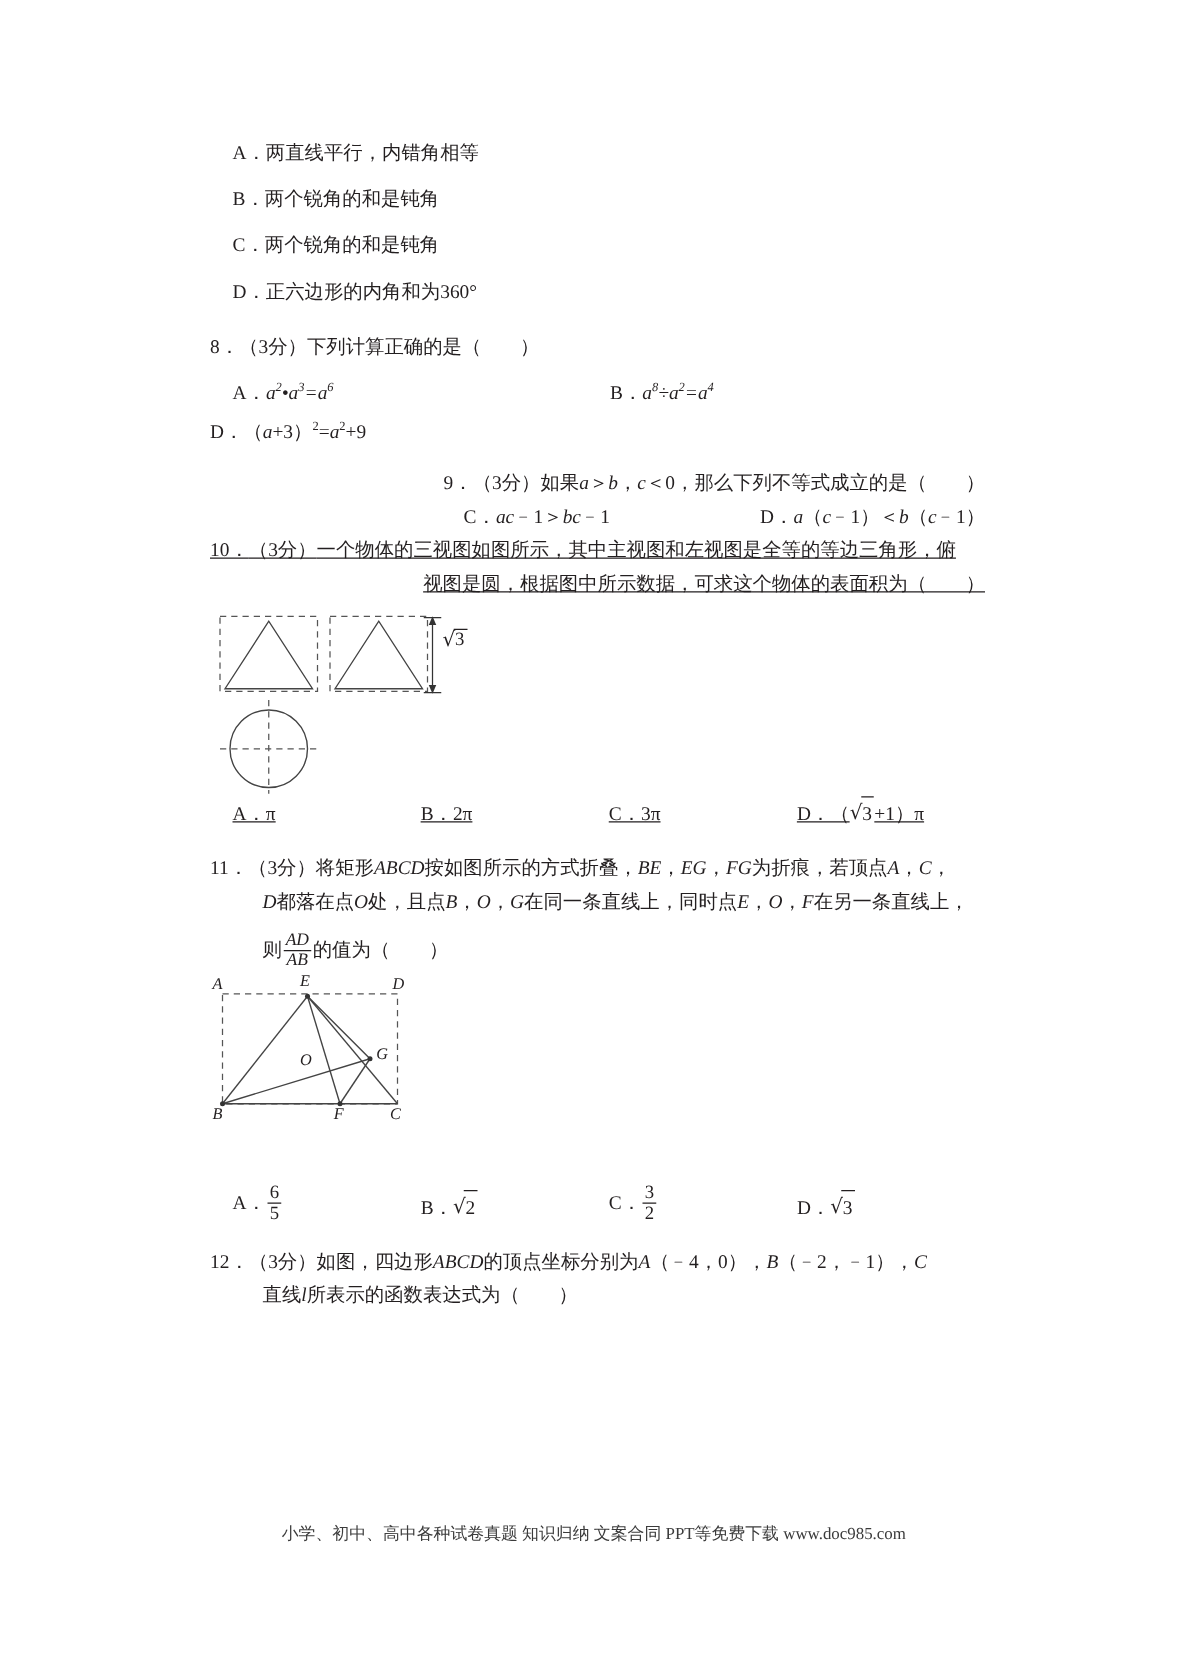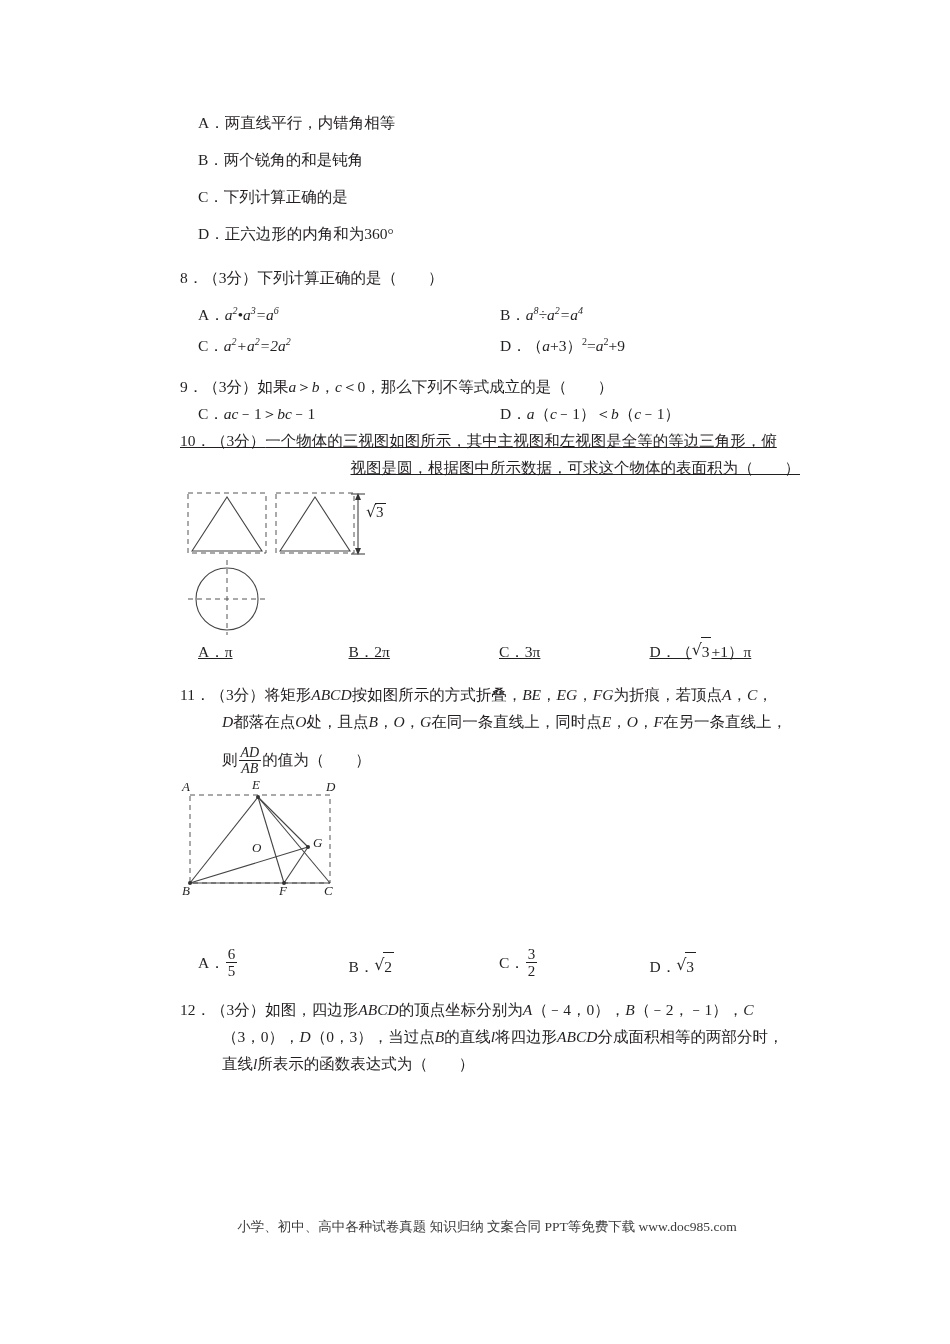--- a/index.html
+++ b/index.html
@@ -2,21 +2,21 @@
 <html><head>
 <meta charset="utf-8">
 <style>
   html, body { margin:0; padding:0; background:#ffffff; }
   body {
     width:950px; height:1344px; position:relative;
     font-family:"Liberation Serif", serif;
     color:#231f20;
     overflow:hidden;
   }
-  .page { position:absolute; left:12px; top:0; width:818px; height:1344px; }
+  .page { position:absolute; left:0; top:0; width:818px; height:1344px; }
   .content { position:absolute; left:168px; top:104px; width:620px; }
   em, .it { font-style:italic; font-family:"Liberation Serif", serif; }
 
   
   .qblock { margin-bottom:0; }
 
   .stem {
     font-size:15.5px;
     line-height:27px;
     text-indent:0;
@@ -88,47 +88,44 @@
 </head>
 <body>
 
 <div class="page">
 
   <div class="content">
 
     <div class="qblock" style="padding-left:18px;">
       <div class="stem" style="line-height:37px;">A．两直线平行，内错角相等</div>
       <div class="stem" style="line-height:37px;">B．两个锐角的和是钝角</div>
-      <div class="stem" style="line-height:37px;">C．下列计算正确的是</div>
+      <div class="stem" style="line-height:37px;">C．两个锐角的和是钝角</div>
       <div class="stem" style="line-height:37px;">D．正六边形的内角和为360°</div>
     </div>
 
     <div class="qblock" style="margin-top:12px;">
       <div class="stem stem-hang">
         <span>8．</span><span>（3分）</span><span>下列计算正确的是（　　）</span>
       </div>
       <div class="optrow" style="margin-top:6px;">
         <div class="opt-2col-a">
           <span>A．</span><span class="it">a<sup>2</sup>•a<sup>3</sup>=a<sup>6</sup></span>
         </div>
         <div class="opt-2col-b">
           <span>B．</span><span class="it">a<sup>8</sup>÷a<sup>2</sup>=a<sup>4</sup></span>
         </div>
       </div>
       <div class="optrow">
-        <div class="opt-2col-a">
-          <span>C．</span><span class="it">a<sup>2</sup>+a<sup>2</sup>=2a<sup>2</sup></span>
-        </div>
         <div class="opt-2col-b">
           <span>D．</span><span>（<span class="it">a</span>+3）<sup>2</sup>=<span class="it">a</span><sup>2</sup>+9</span>
         </div>
       </div>
     </div>
 
-    <div class="qblock" style="margin-top:14px;">
+    <div class="qblock" style="margin-top:14px;text-align:right;">
       <div class="stem stem-hang">
         <span>9．</span><span>（3分）</span><span>如果<span class="it">a</span>＞<span class="it">b</span>，<span class="it">c</span>＜0，那么下列不等式成立的是（　　）</span>
       </div>
       <div class="optrow">
         <div class="opt-2col-a">C．<span class="it">ac</span>﹣1＞<span class="it">bc</span>﹣1</div>
         <div class="opt-2col-b">D．<span class="it">a</span>（<span class="it">c</span>﹣1）＜<span class="it">b</span>（<span class="it">c</span>﹣1）</div>
       </div>
     </div>
 
     <div class="qblock" style="text-decoration:underline;">
@@ -222,21 +219,20 @@
         <div style="width:160px;">
           <span>D．</span><span class="sqrt"><span>3</span></span>
         </div>
       </div>
     </div>
 
     <div class="qblock" style="margin-top:16px;">
       <div class="stem stem-hang2">
         <span>12．</span><span>（3分）</span><span>如图，四边形<span class="it">ABCD</span>的顶点坐标分别为<span class="it">A</span>（﹣4，0），<span class="it">B</span>（﹣2，﹣1），<span class="it">C</span></span>
       </div>
-      <div class="stem" style="padding-left:42px;">（3，0），<span class="it">D</span>（0，3），当过点<span class="it">B</span>的直线<span class="it">l</span>将四边形<span class="it">ABCD</span>分成面积相等的两部分时，</div>
       <div class="stem" style="padding-left:42px;">直线<span class="it">l</span>所表示的函数表达式为（　　）</div>
     </div>
 
   </div>
 
   <div class="footer">小学、初中、高中各种试卷真题 知识归纳 文案合同 PPT等免费下载 www.doc985.com</div>
 
 </div>
 
 </body></html>

